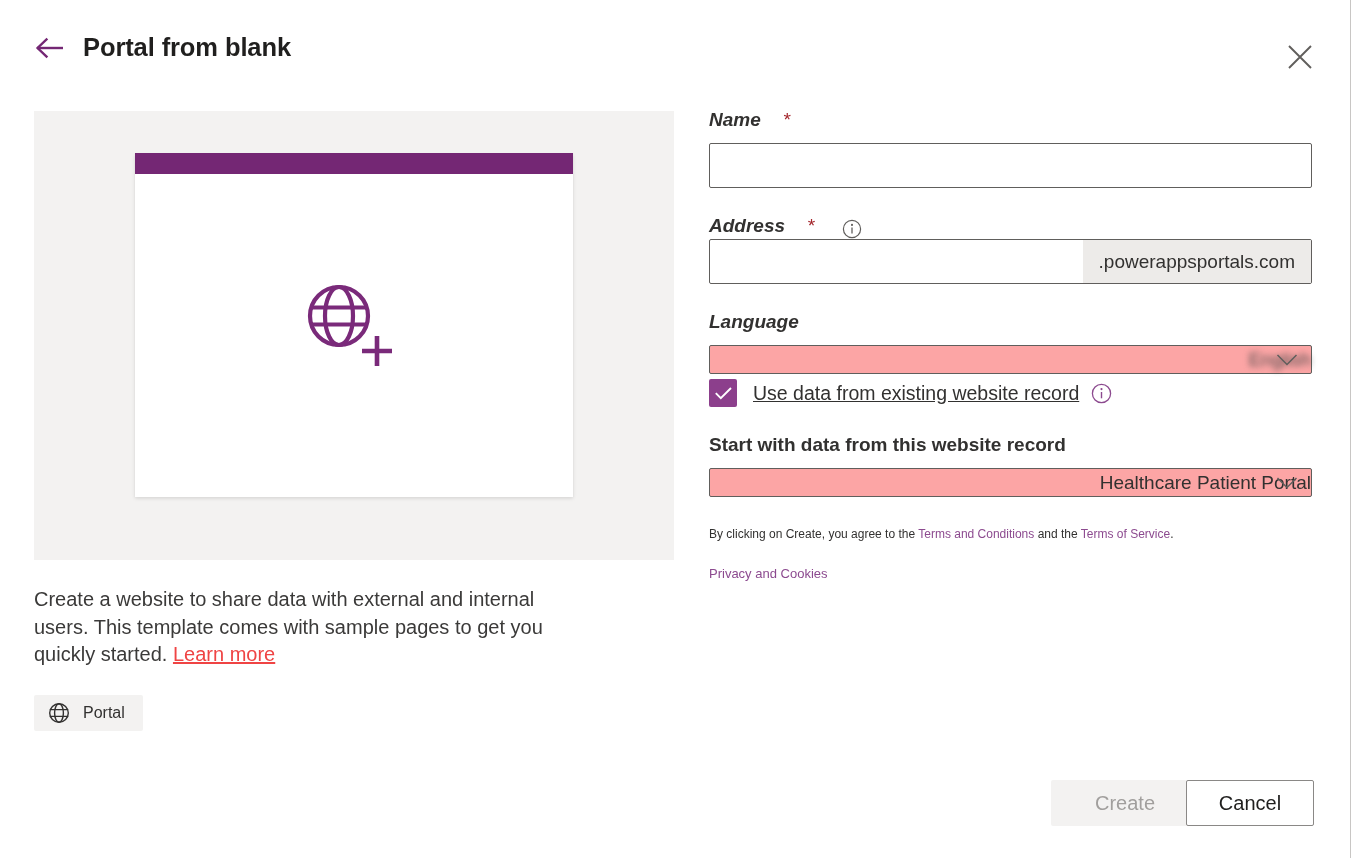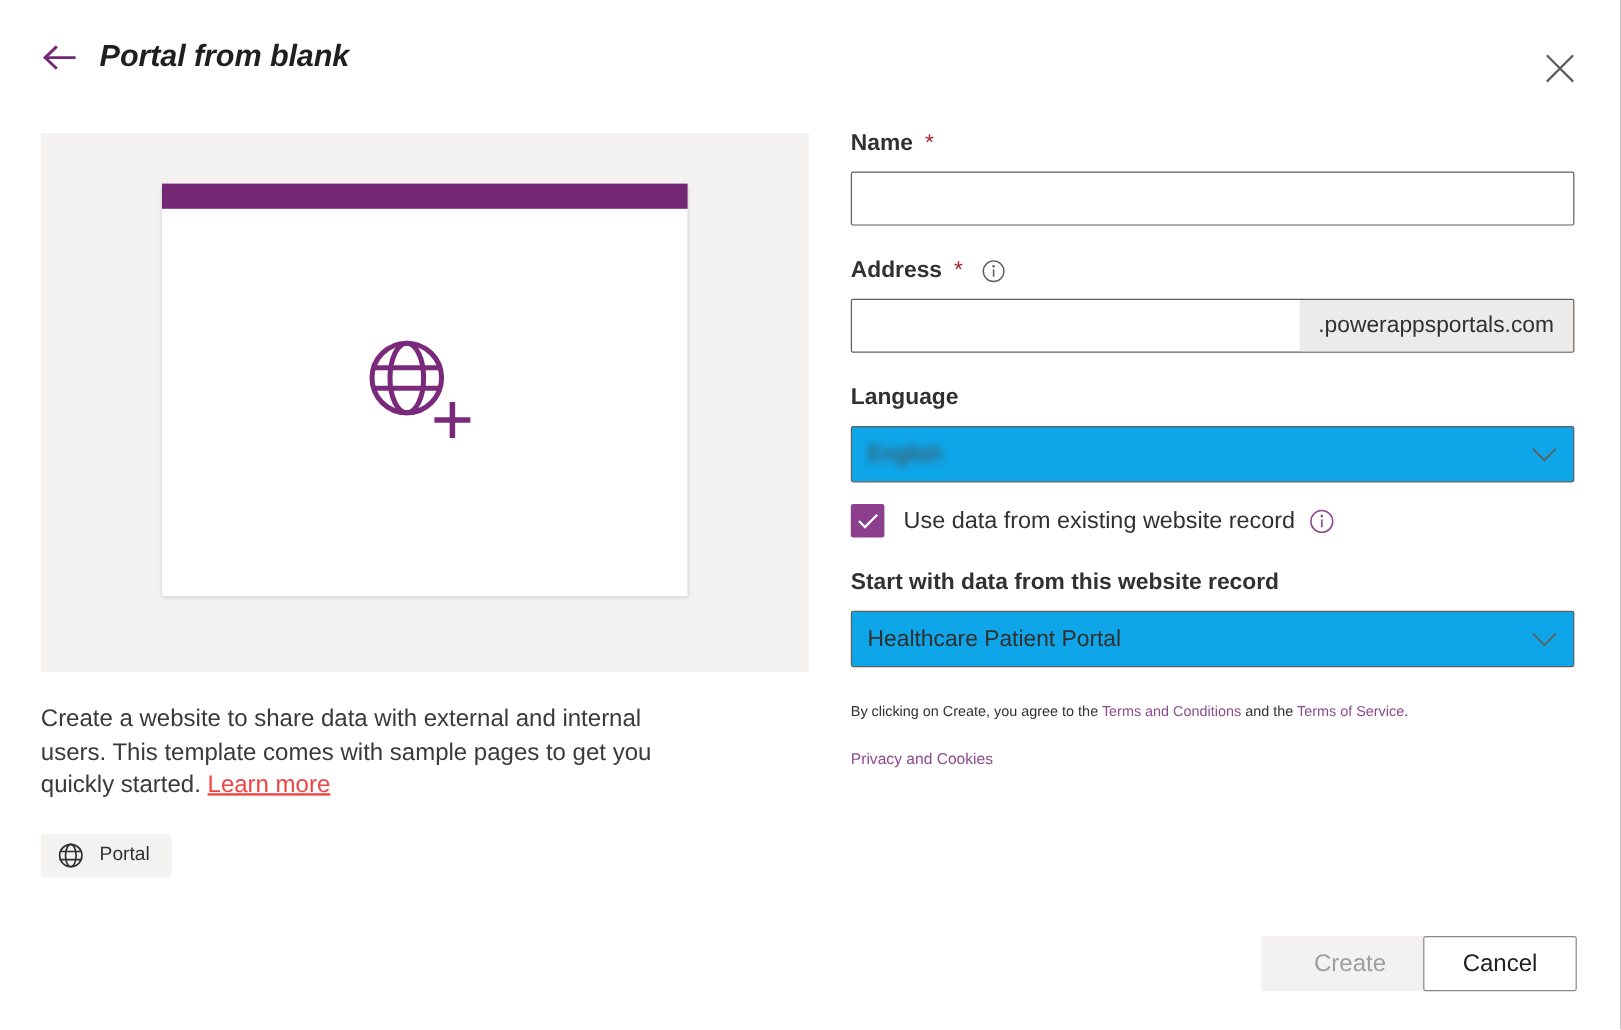--- a/index.html
+++ b/index.html
@@ -24,21 +24,20 @@
     border-right: 1px solid #c8c6c4;
   }
 
   
   .header {
     position: absolute;
     left: 0;
     top: 0;
     width: 1351px;
     height: 96px;
-    font-style: italic;
   }
   .back-button {
     position: absolute;
     left: 30px;
     top: 28px;
     width: 40px;
     height: 40px;
     display: flex;
     align-items: center;
     justify-content: center;
@@ -159,23 +158,24 @@
     left: 709px;
     top: 107px;
     width: 605px;
   }
   .field-label {
     font-size: 19px;
     font-weight: bold;
     color: #323130;
     line-height: 26px;
     display: flex;
-    align-items: center;
-    gap: 4px;
+    align-items: flex-end;
+    gap: 16px;
     white-space: nowrap;
+    font-style: italic;
   }
   .req-star {
     color: #a4262c;
     margin-left: 6px;
     font-size: 19px;
     font-weight: normal;
   }
   .info-icon {
     margin-left: 12px;
     display: inline-flex;
@@ -192,21 +192,20 @@
     border-radius: 2px;
     background: #ffffff;
     font-family: "Liberation Sans", sans-serif;
     font-size: 18px;
     color: #323130;
     padding: 0 10px;
     outline: none;
   }
 
   .addr-wrap {
-    margin-top: 10px;
     width: 603px;
     height: 45px;
     box-sizing: border-box;
     border: 1px solid #605e5c;
     border-radius: 2px;
     display: flex;
     background: #ffffff;
     overflow: hidden;
   }
   .addr-input {
@@ -228,28 +227,29 @@
     padding: 0 16px;
     font-size: 19px;
     color: #323130;
     white-space: nowrap;
   }
 
   .select-box {
     margin-top: 10px;
     position: relative;
     width: 603px;
-    height: 47px;
+    height: 29px;
     box-sizing: border-box;
     border: 1px solid #605e5c;
     border-radius: 2px;
-    background: #0ea5e9;
-    display: flex;
-    align-items: center;
-    cursor: pointer;
+    background: #fca5a5;
+    display: flex;
+    align-items: center;
+    cursor: pointer;
+    justify-content: flex-end;
   }
   .select-value {
     font-size: 19px;
     color: #323130;
     padding-left: 13px;
     white-space: nowrap;
   }
   .select-value.redacted {
     filter: blur(3.2px);
     color: #4a4a4a;
@@ -258,23 +258,24 @@
   .chevron {
     position: absolute;
     right: 13px;
     top: 50%;
     transform: translateY(-50%);
     display: flex;
   }
   .chevron svg { display: block; }
 
   .checkbox-row {
-    margin-top: 18px;
-    display: flex;
-    align-items: center;
+    margin-top: 5px;
+    display: flex;
+    align-items: center;
+    text-decoration: underline;
   }
   .checkbox {
     width: 28px;
     height: 28px;
     border-radius: 2px;
     background: #8c3f8c;
     display: flex;
     align-items: center;
     justify-content: center;
     cursor: pointer;

